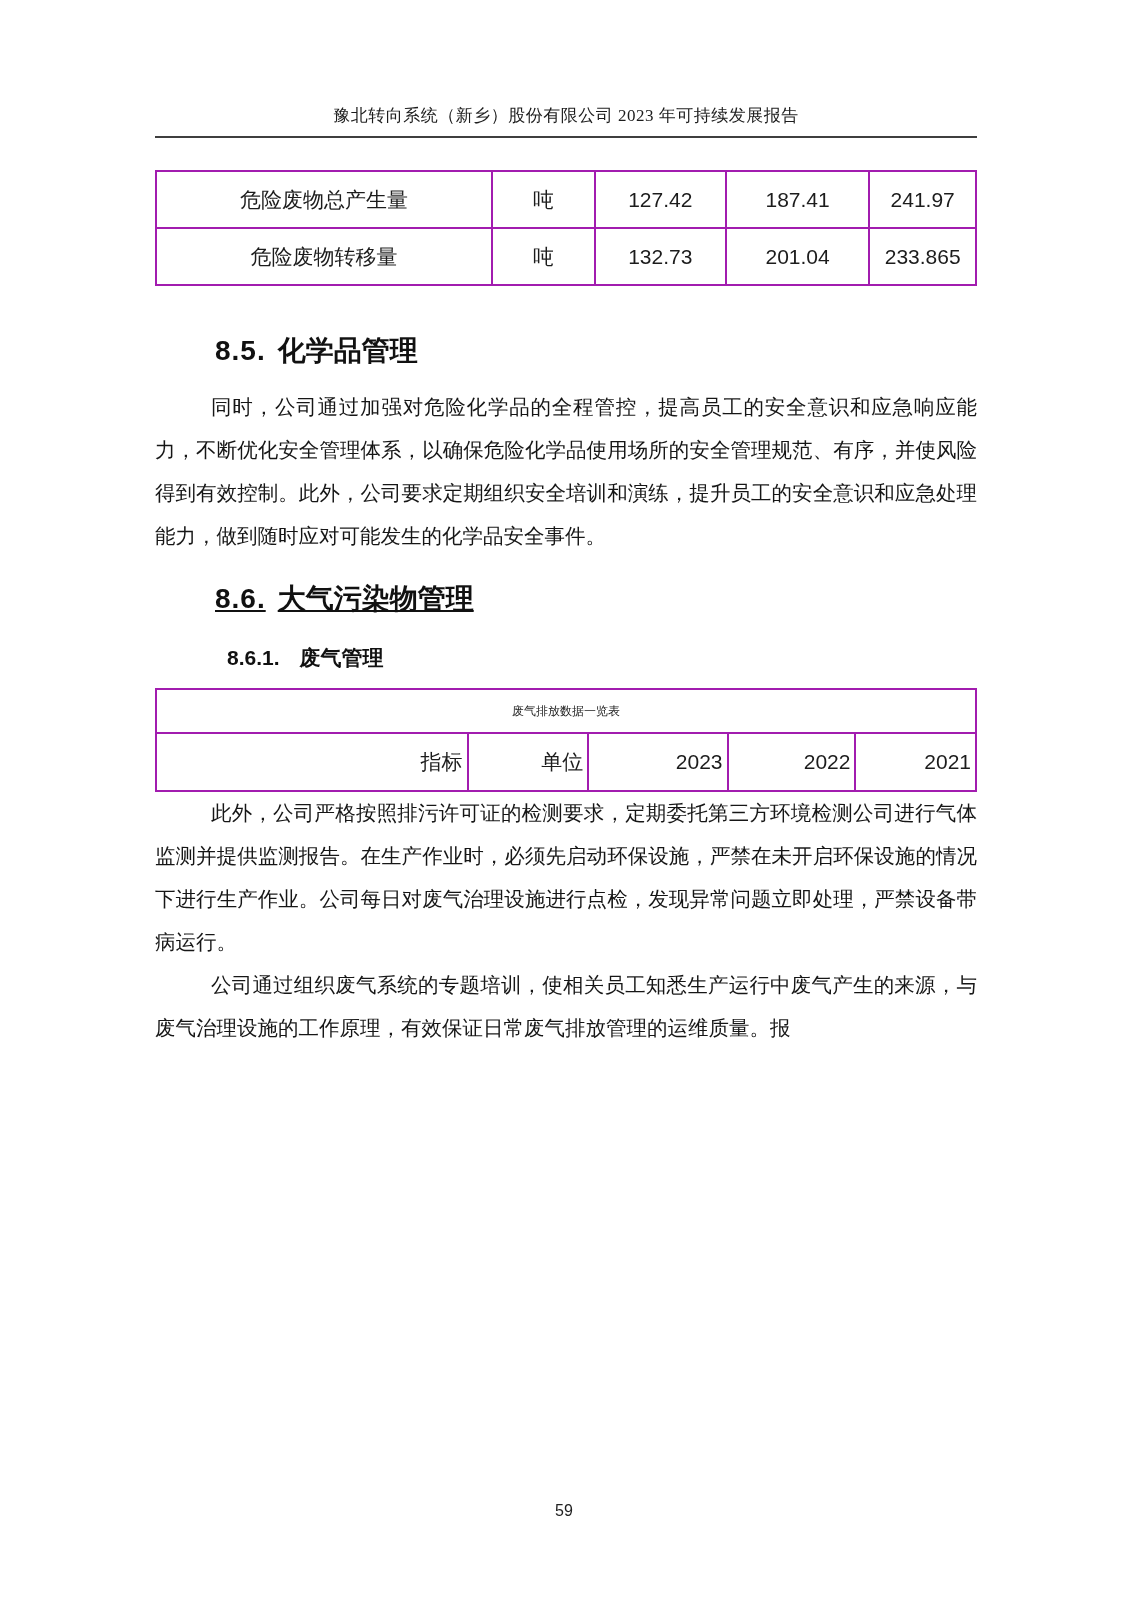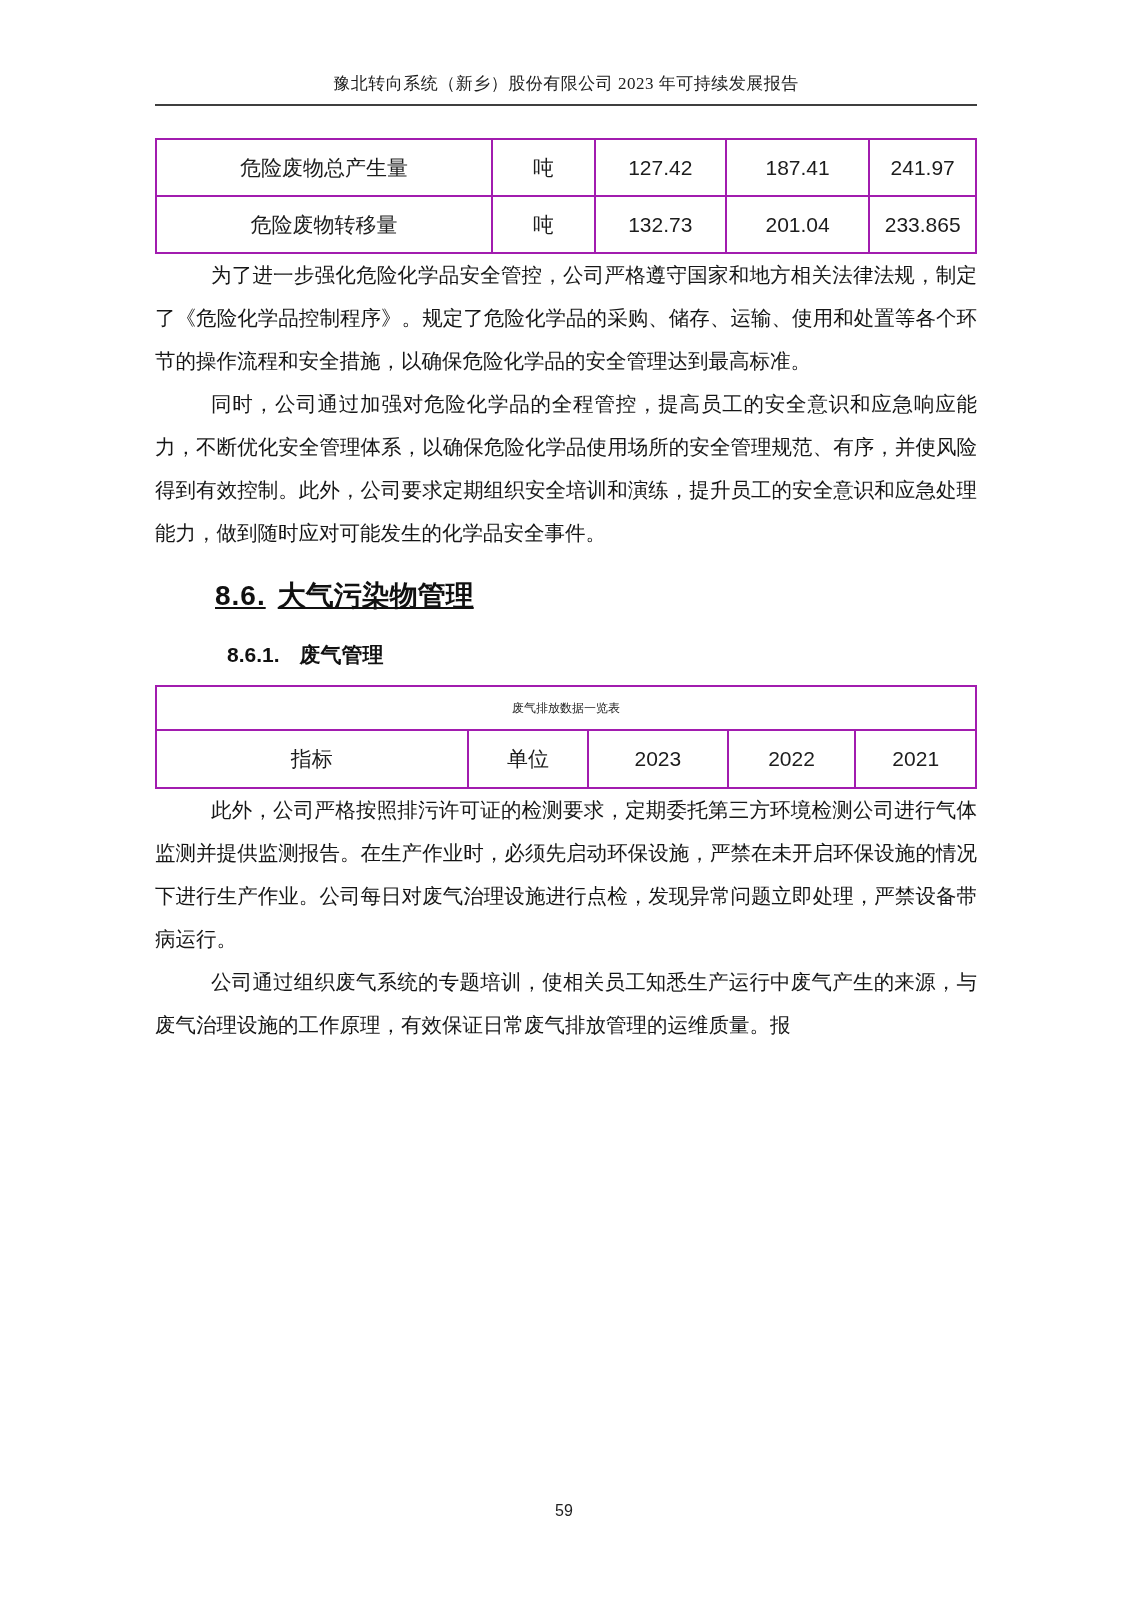--- a/index.html
+++ b/index.html
@@ -10,21 +10,21 @@
     margin: 0 auto;
     background: #ffffff;
     color: #1c1c1c;
     font-family: "Liberation Serif", "DejaVu Serif", serif;
     overflow: hidden;
   }
   .content { width: 822px; margin: 0 auto; }
 
   
   .doc-header {
-    padding-top: 72px;
+    padding-top: 104px;
     padding-bottom: 9px;
     text-align: center;
     font-size: 17px;
     letter-spacing: 0.5px;
     border-bottom: 2.5px solid #3f3f3f;
   }
 
   
   table.data-table {
     width: 100%;
@@ -39,21 +39,21 @@
     font-size: 21px;
     padding: 0 4px;
     overflow: hidden;
   }
   .num-cell { font-family: "Liberation Sans", "DejaVu Sans", sans-serif; font-size: 20px; }
   .year-cell { font-family: "Liberation Sans", "DejaVu Sans", sans-serif; font-size: 22px; }
   .hw-table { margin-top: 32px; }
   .hw-table td { height: 55px; }
   .em-table { margin-top: 16px; }
   .em-table .title-row td { height: 42px; font-size: 12px; }
-  .em-table .header-row td { height: 56px; }
+  .em-table .header-row td { height: 56px; text-align: right; }
   .em-table .data-row td { height: 57px; }
 
   
   .h-sec {
     margin: 46px 0 16px 60px;
     font-family: "Liberation Sans", "DejaVu Sans", sans-serif;
     font-weight: 700;
     font-size: 28px;
     color: #111;
   }
@@ -118,22 +118,24 @@
         <tr>
           <td>危险废物转移量</td>
           <td>吨</td>
           <td class="num-cell">132.73</td>
           <td class="num-cell">201.04</td>
           <td class="num-cell">233.865</td>
         </tr>
       </tbody>
     </table>
 
+    <div class="h-sec">
+      <span class="sec-num">8.5.</span><span>化学品管理</span>
+    </div>
 
-    <p class="body-par">为了进一步强化危险化学品安全管控，公司严格遵守国家和地方相关法律法规，制定了《危险化学品控制程序》。规定了危险化学品的采购、储存、运输、使用和处置等各个环节的操作流程和安全措施，以确保危险化学品的安全管理达到最高标准。</p>
     <p class="body-par">同时，公司通过加强对危险化学品的全程管控，提高员工的安全意识和应急响应能力，不断优化安全管理体系，以确保危险化学品使用场所的安全管理规范、有序，并使风险得到有效控制。此外，公司要求定期组织安全培训和演练，提升员工的安全意识和应急处理能力，做到随时应对可能发生的化学品安全事件。</p>
 
     <div class="h-sec" style="margin-top:22px; margin-bottom:24px;text-decoration:underline;">
       <span class="sec-num">8.6.</span><span>大气污染物管理</span>
     </div>
 
     <div class="h-sub">
       <span class="sec-num">8.6.1.</span><span>废气管理</span>
     </div>
 

